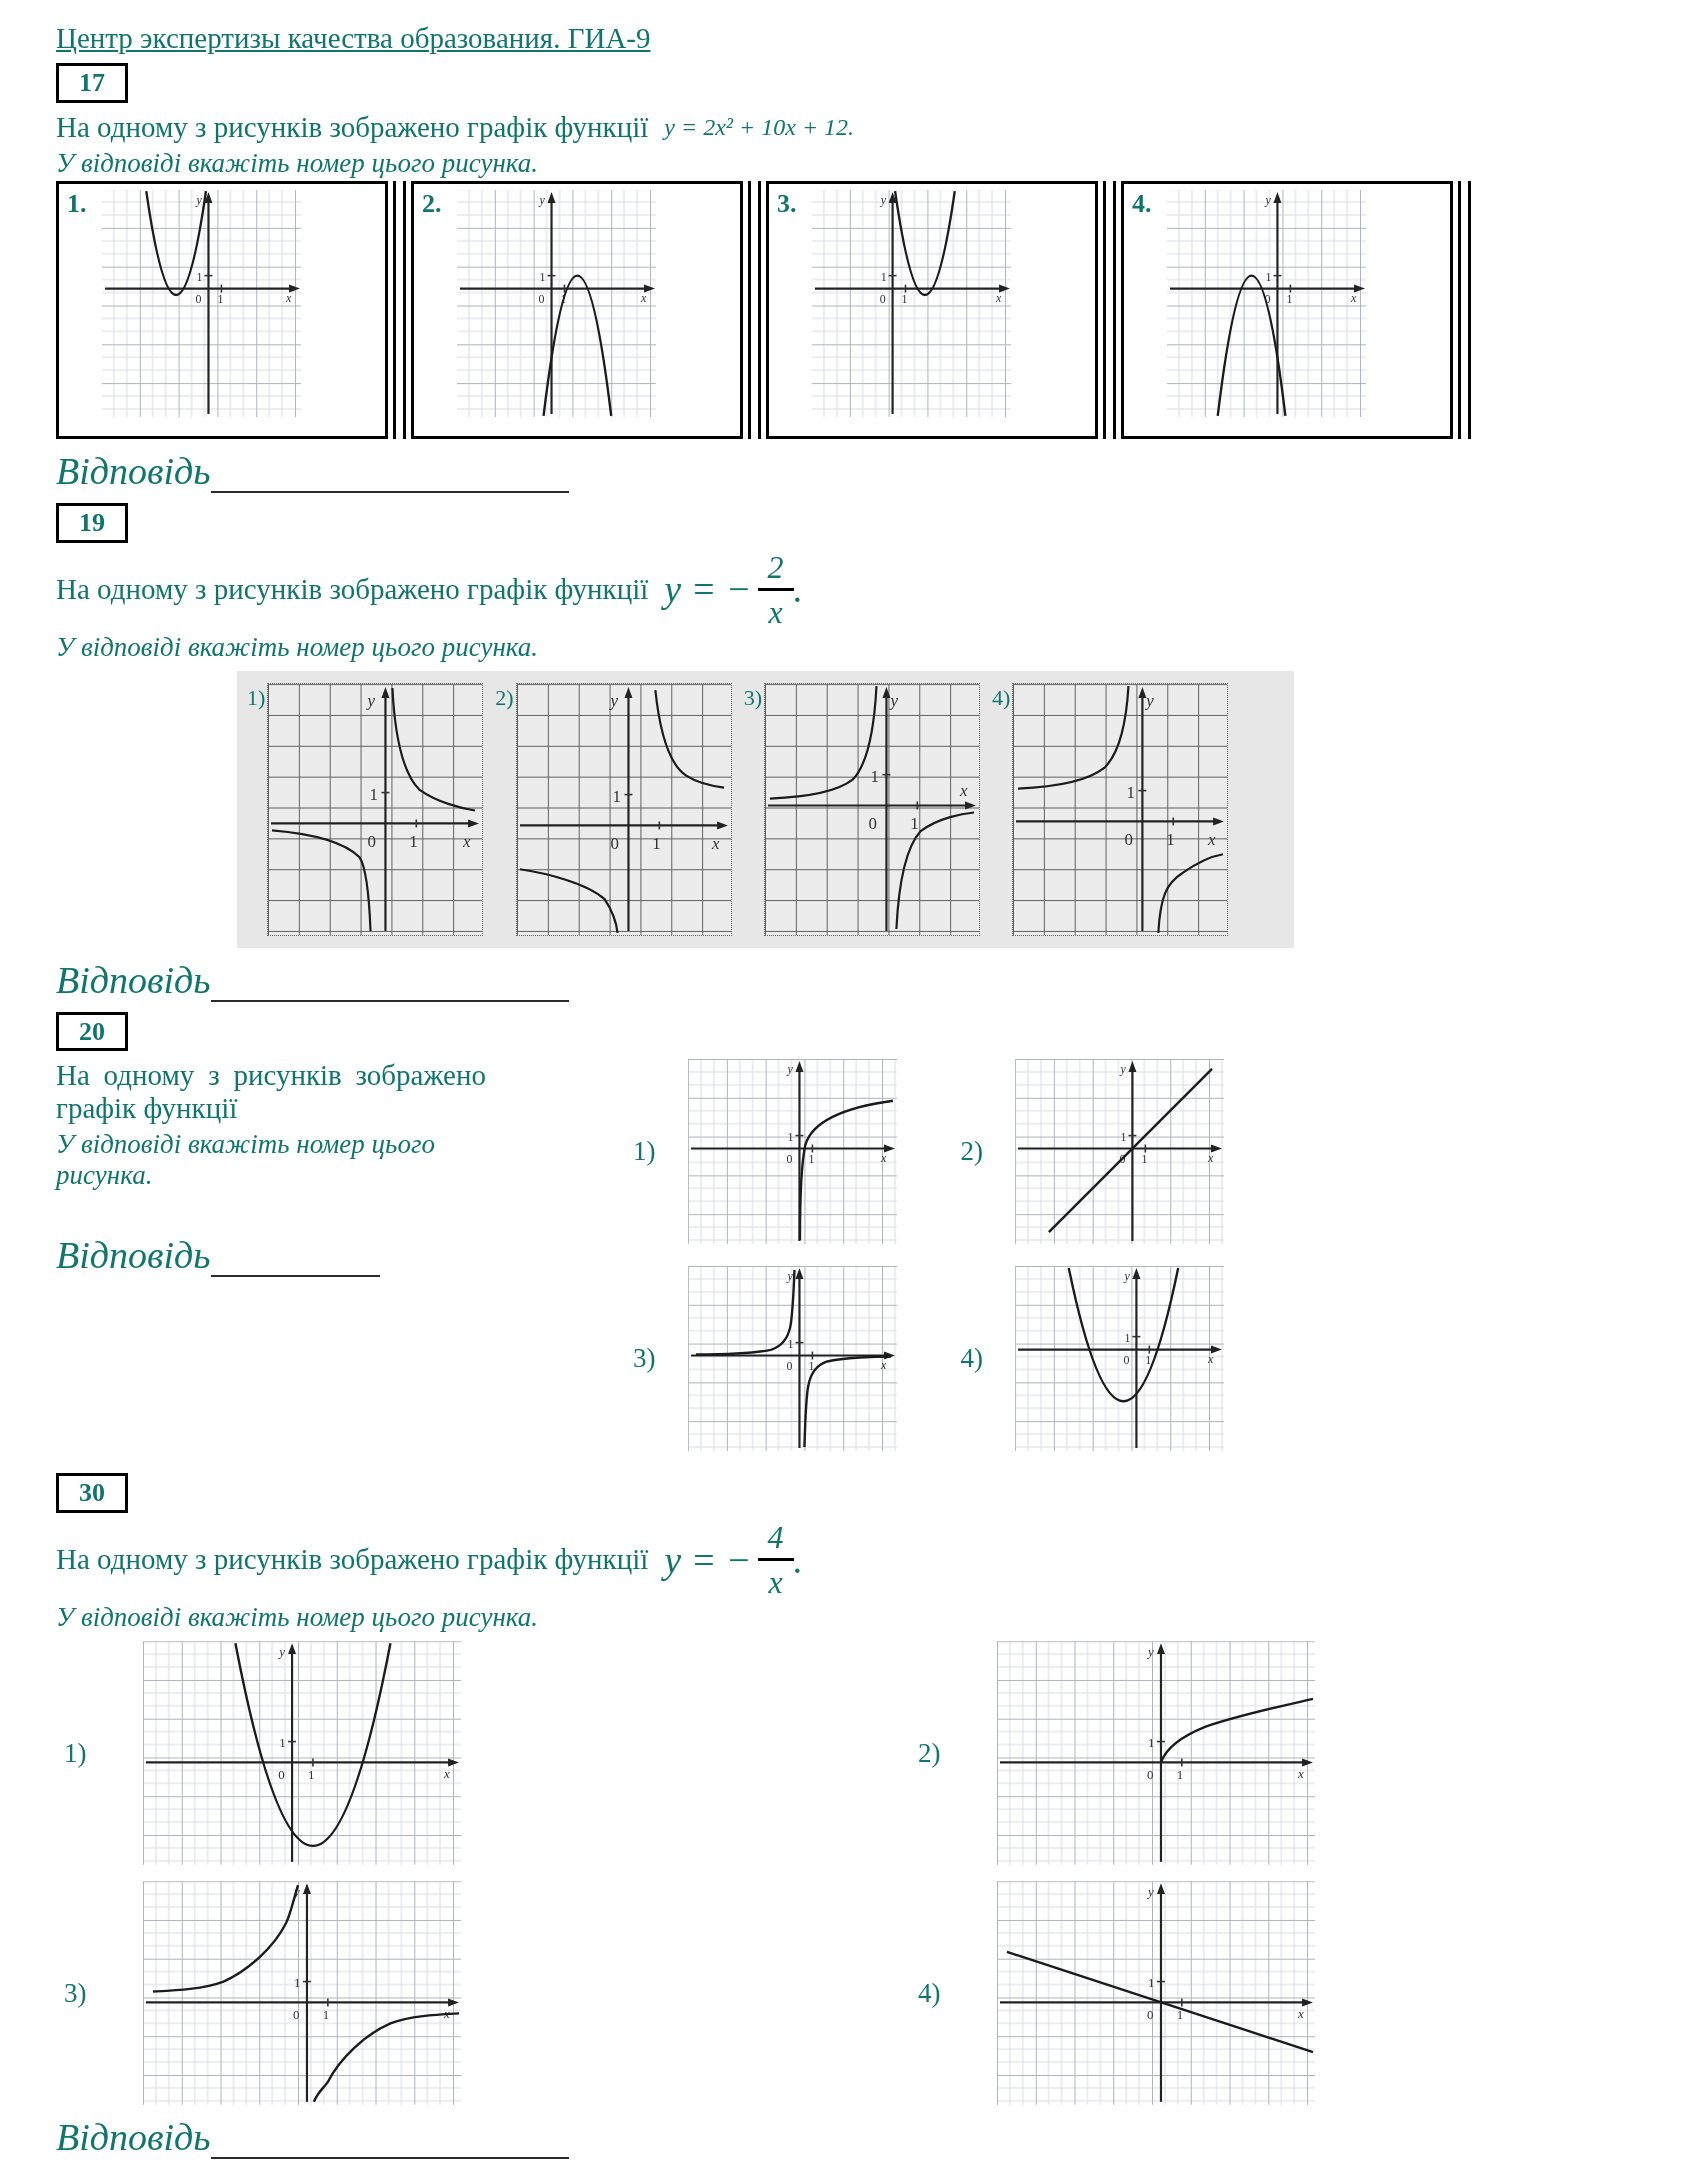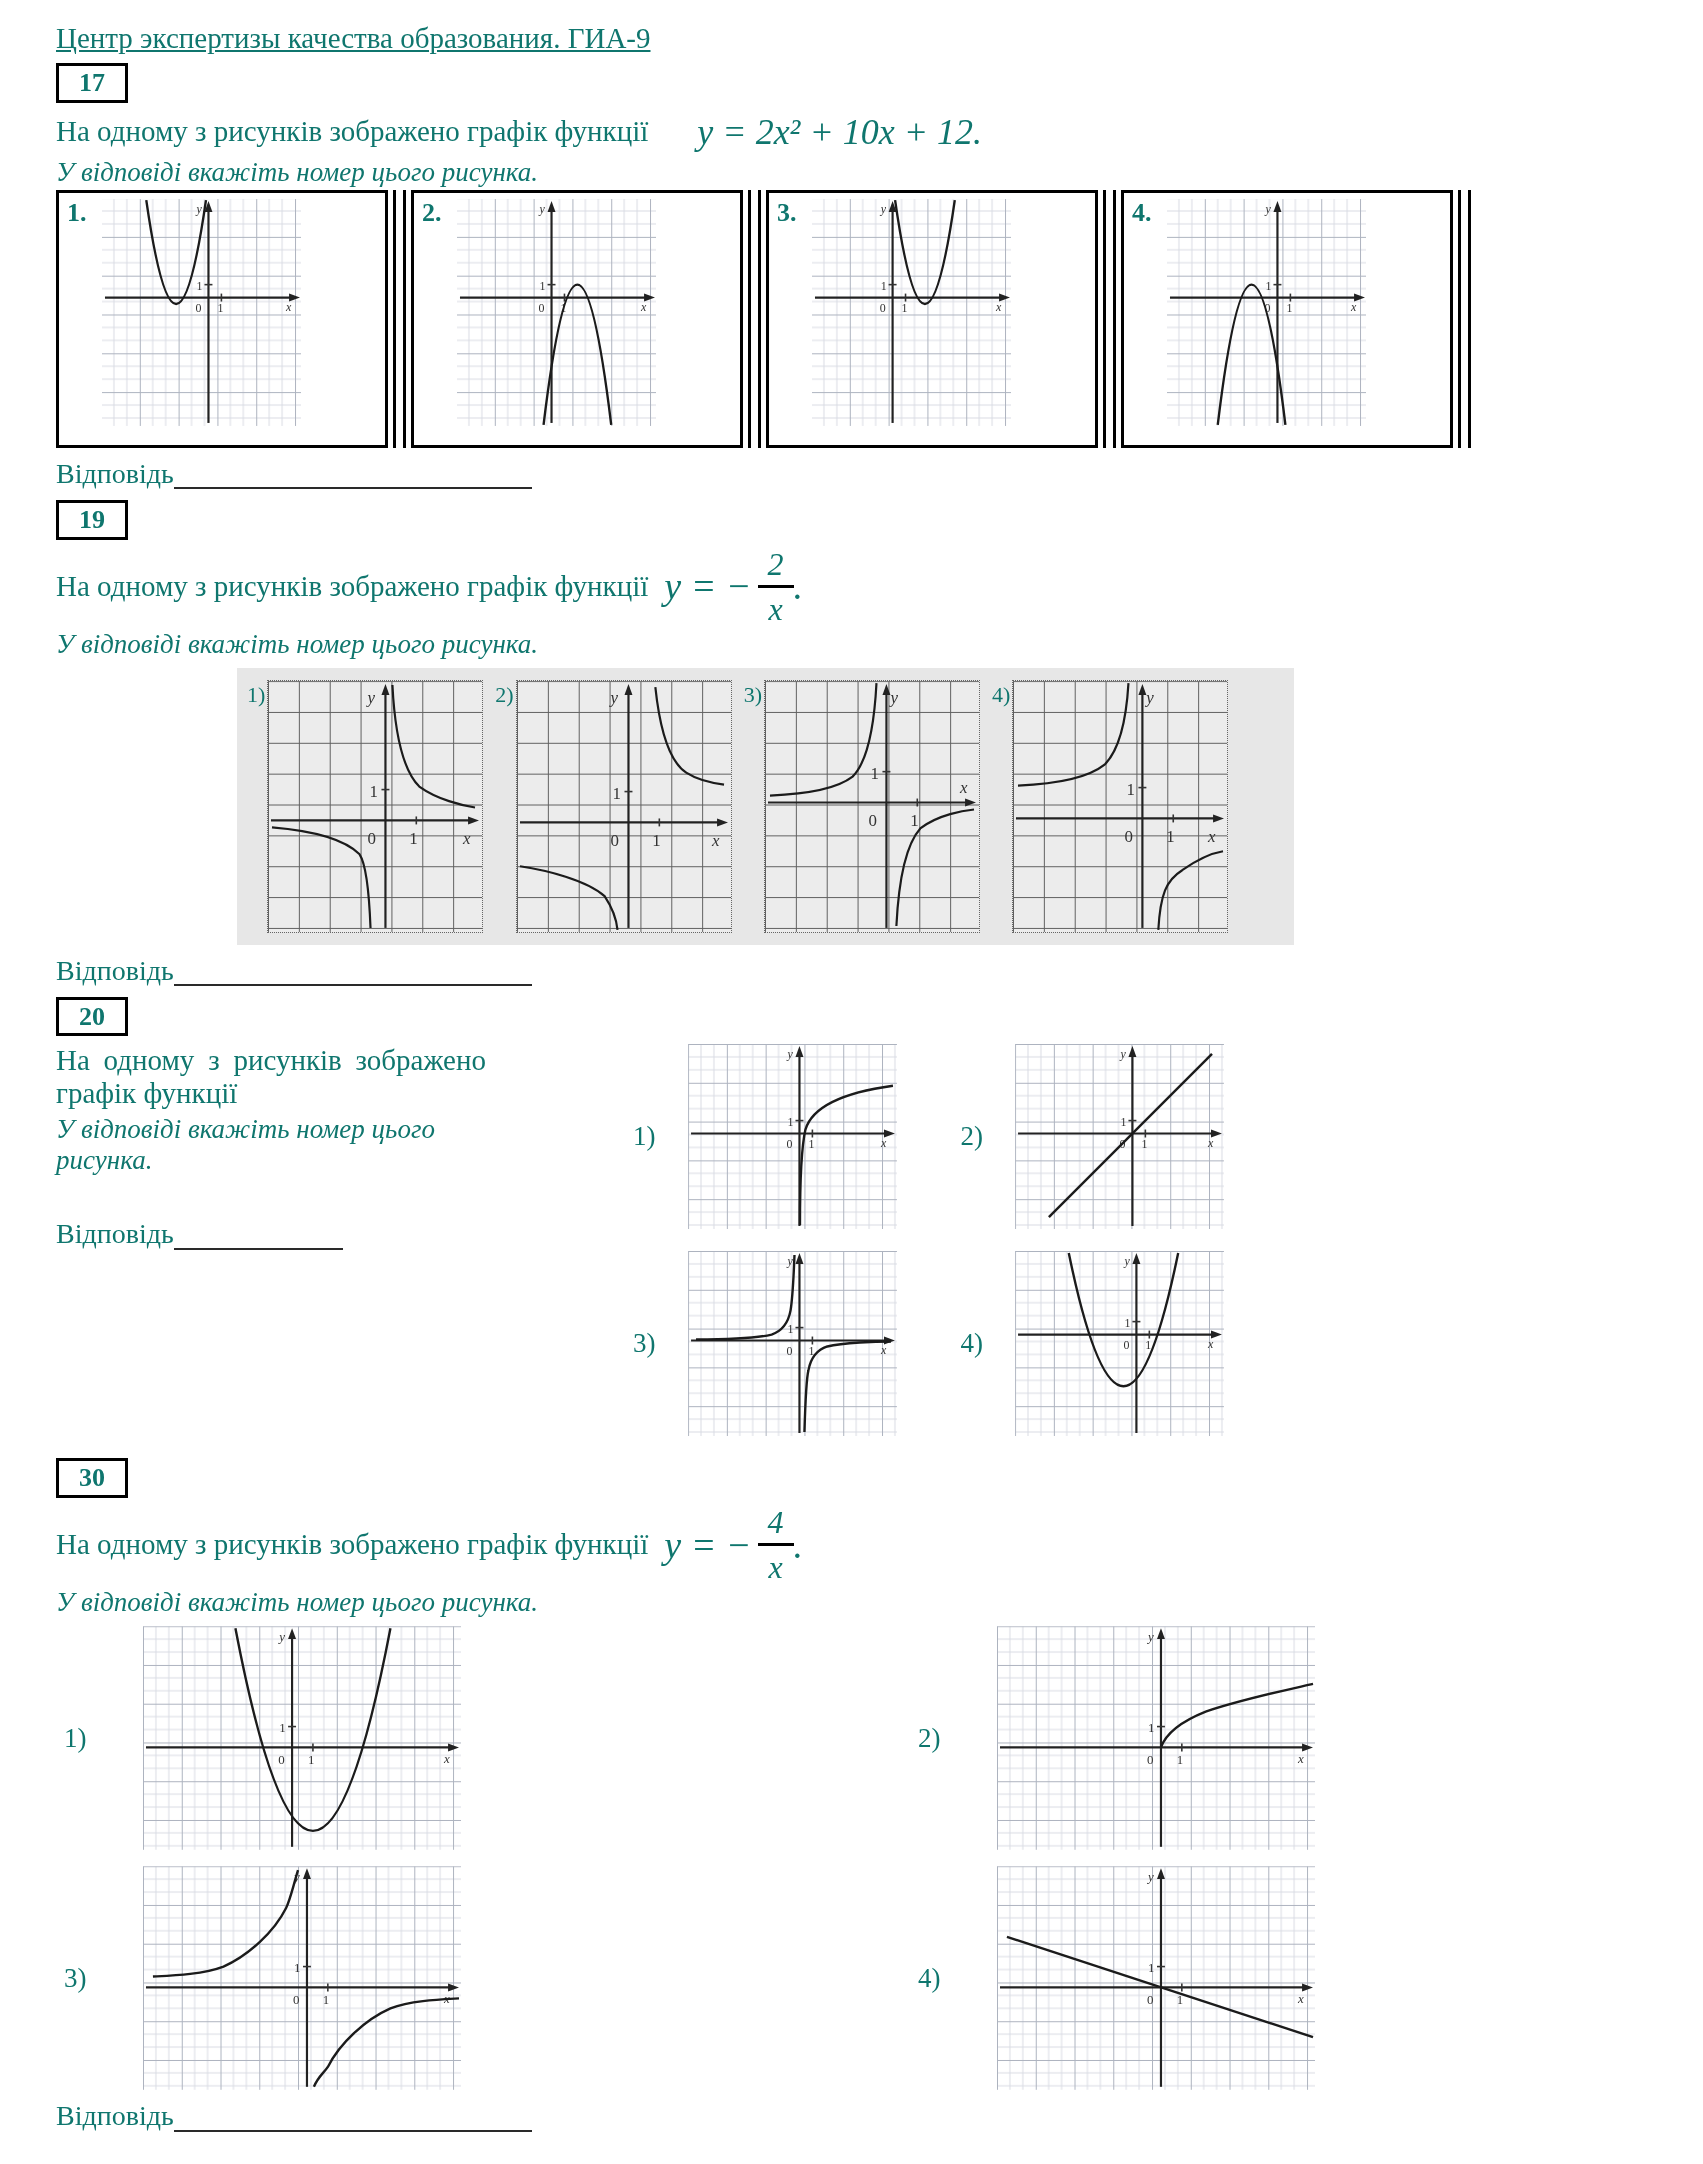--- a/index.html
+++ b/index.html
@@ -3,29 +3,29 @@
 <meta charset="utf-8">
 <style>
   html,body{margin:0;padding:0;background:#888;}
   .page{width:1703px;height:2164px;background:#fff;color:#0f766e;
         font-family:"Liberation Serif",serif;box-sizing:border-box;
         padding:22px 56px 10px 56px;position:relative;overflow:hidden;}
   .hdr{font-size:29px;text-decoration:underline;}
   .qbox{display:inline-block;border:3px solid #000;font-weight:bold;font-size:26px;
         padding:0 20px;margin:8px 0 4px 0;line-height:1.3;}
   .prow{display:flex;align-items:center;gap:16px;font-size:29px;margin:4px 0 2px 0;}
-  .math{font-style:italic;font-size:36px;white-space:nowrap;margin-left:33px;}
+  .math{font-style:italic;font-size:24px;white-space:nowrap;}
   .frac-wrap{display:inline-flex;align-items:center;font-style:italic;font-size:38px;}
   .frac{display:inline-flex;flex-direction:column;align-items:center;line-height:1;
         font-size:32px;margin-left:6px;}
   .frac .num{border-bottom:3px solid #000;padding:0 10px 5px 10px;}
   .frac .den{padding-top:5px;}
   .instr{font-style:italic;font-size:27px;margin:4px 0 2px 0;}
   .vlabel{font-size:29px;margin:2px 0 4px 6px;}
-  .ansrow{font-size:28px;margin:10px 0 2px 0;display:flex;align-items:center;}
+  .ansrow{font-style:italic;font-size:38px;margin:10px 0 2px 0;display:flex;align-items:flex-end;}
   .ansline{display:inline-block;border-bottom:2px solid #2a2a2a;height:1.05em;}
   
   .vrow{display:flex;align-items:stretch;margin-top:2px;}
   .vcell{border:3px solid #000;width:316px;height:242px;display:flex;
          padding:5px 2px 5px 8px;gap:14px;background:#fff;}
   .vnum{font-weight:bold;font-size:26px;}
   .vdiv{width:7px;border-left:3px solid #000;border-right:3px solid #000;margin:0 5px;}
   
   .gstrip{background:#e7e7e7;margin:8px 0 0 181px;width:1043px;
           padding:12px 8px 12px 6px;display:flex;gap:8px;}

